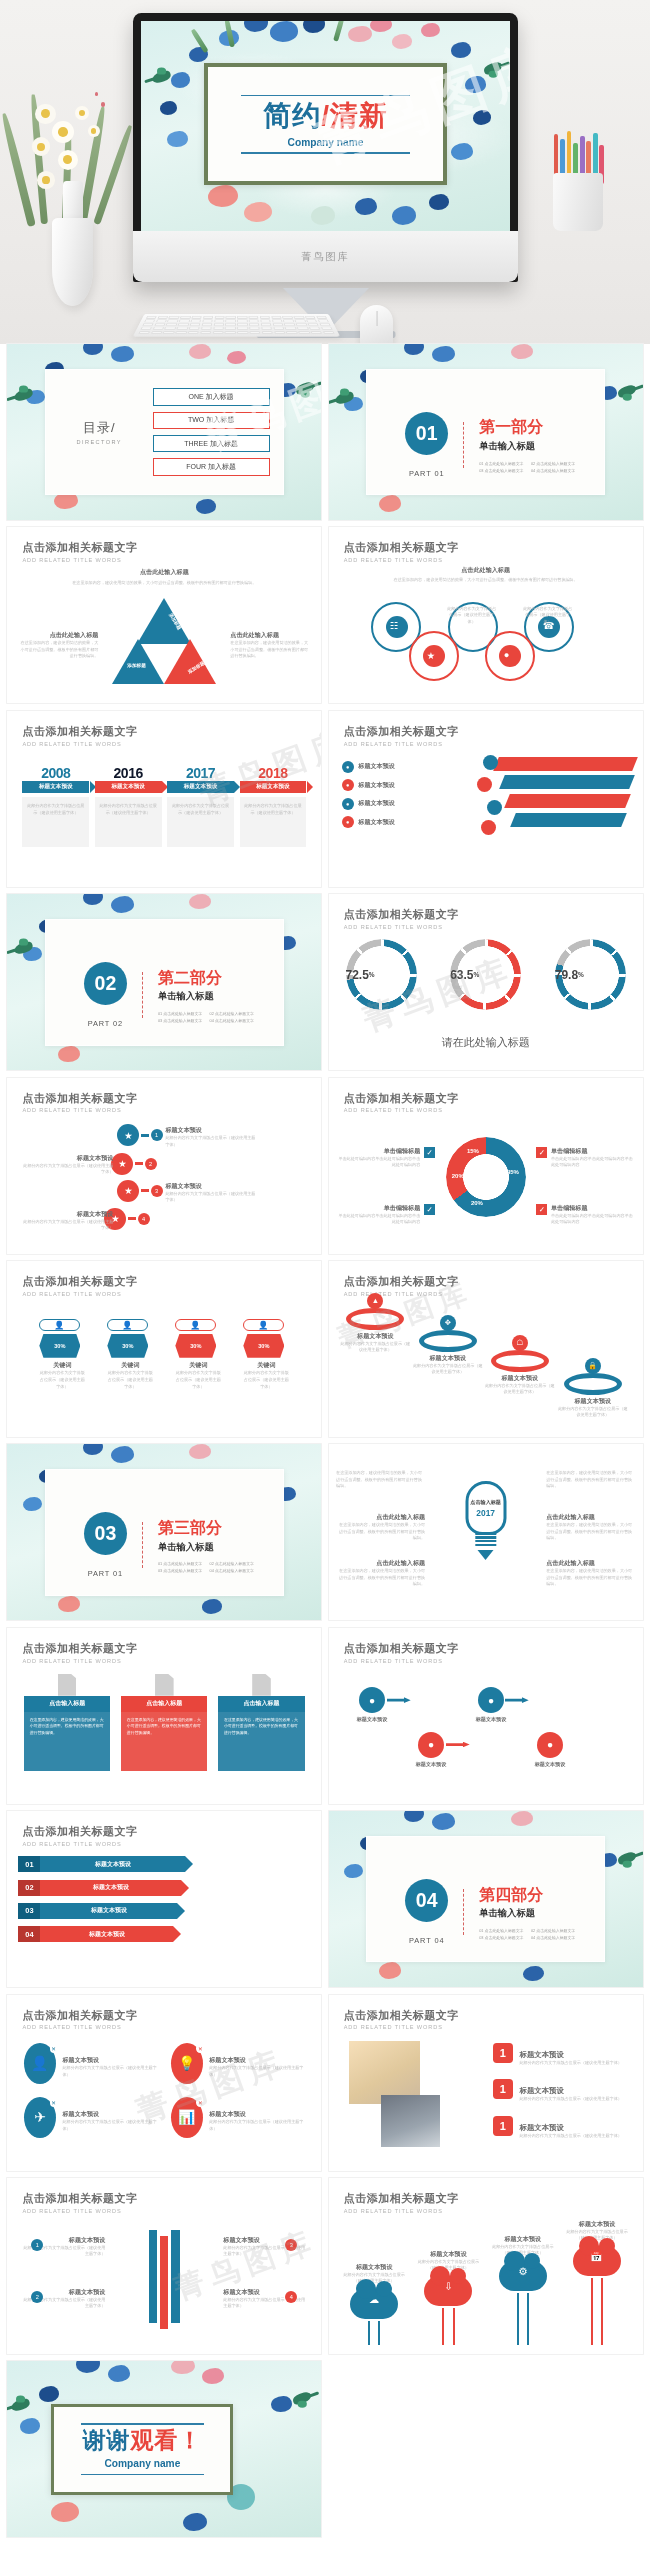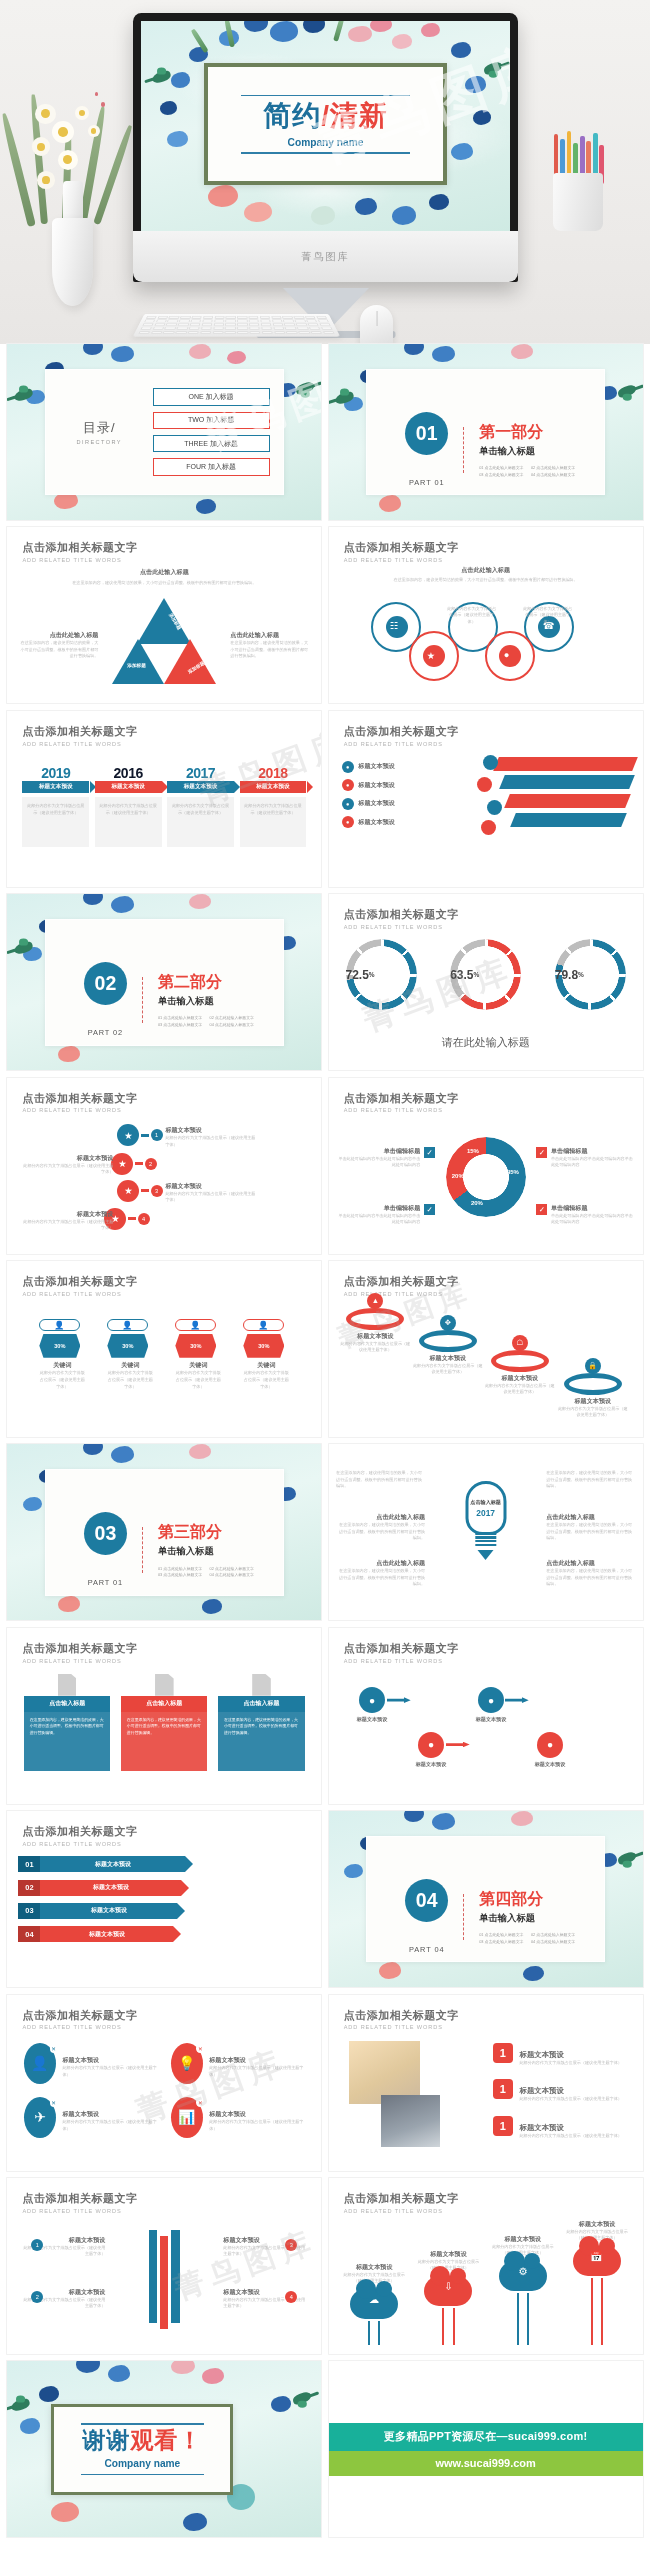--- a/index.html
+++ b/index.html
@@ -138,21 +138,21 @@
   .yr { font-size:14px; font-weight:700; text-align:center; letter-spacing:-0.5px; }
   .ybody { background:#f3f3f3; height:50px; margin-top:4.6px; padding:5.6px 4.6px; }
   .pct { position:absolute; inset:0; display:flex; align-items:center; justify-content:flex-start;
          font-size:12px; font-weight:700; color:#444; }
   .pct small { font-size:6.5px; }
 
   
   .part-wrap { position:absolute; left:19%; top:40%; display:flex; align-items:center; gap:15px; }
   .part-num { width:43px; height:43px; border-radius:50%; background:#1d7ba0; color:#fff;
               display:flex; align-items:center; justify-content:center; font-size:19.5px; font-weight:700; }
-  .part-lbl { font-size:7.4px; color:#555; letter-spacing:0.9px; text-align:center; margin-top:23px; }
+  .part-lbl { font-size:7.4px; color:#555; letter-spacing:0.9px; text-align:center; margin-top:14px; }
   .part-dash { width:0.9px; height:46px; border-left:0.9px dashed #d6625f; }
   .part-h1 { color:#e8453c; font-size:16px; font-weight:700; }
   .part-h2 { color:#333; font-size:9.3px; font-weight:700; margin-top:1.9px; }
 
   .footer-green { width:100%; }
   .fg1 { background:#18b09a; color:#fff; font-size:11px; font-weight:700; text-align:center; padding:6.5px 0; letter-spacing:0.3px; }
   .fg2 { background:#8dc63f; color:#ffffff; font-size:11px; font-weight:700; text-align:center; padding:6.5px 0; }
 
   .thanks-main { font-size:23px; font-weight:700; letter-spacing:0.9px; }
   .thanks-main .blue{color:#1d6f9b;} .thanks-main .red{color:#e8453c;}
@@ -469,21 +469,21 @@
   </div>
 
   <div class="row">
     <div class="slide">
       <div class="sl-title">
         <div class="zh">点击添加相关标题文字</div>
           <div class="en">ADD RELATED TITLE WORDS</div>
       </div>
       <div style="position:absolute;left:15px;right:15px;top:54px;display:flex;gap:5.6px;" id="timeline-row">
           <div class="yearbox">
-            <div class="yr" style="color:#1d7ba0">2019</div>
+            <div class="yr" style="color:#1d7ba0">2008</div>
             <div class="chev" style="background: rgb(29, 123, 160); --c: #1d7ba0; position: relative;">标题文本预设<span style="position: absolute; right: -6.5px; top: 0px; width: 0px; height: 0px; border-top: 6px solid transparent; border-bottom: 6px solid transparent; border-left: 6.5px solid rgb(29, 123, 160);"></span></div>
             <div class="ybody">
               <div class="ph" style="text-align:center">此部分内容作为文字排版占位展示（建议使用主题字体）</div>
             </div>
           </div>
           <div class="yearbox">
             <div class="yr" style="color:#0f172a">2016</div>
             <div class="chev" style="background: rgb(232, 69, 60); --c: #e8453c; position: relative;">标题文本预设<span style="position: absolute; right: -6.5px; top: 0px; width: 0px; height: 0px; border-top: 6px solid transparent; border-bottom: 6px solid transparent; border-left: 6.5px solid rgb(232, 69, 60);"></span></div>
             <div class="ybody">
               <div class="ph" style="text-align:center">此部分内容作为文字排版占位展示（建议使用主题字体）</div>
@@ -1107,22 +1107,16 @@
       <div class="title-card" style="left:14%;top:24%;width:58%;height:52%;border-width:3.7px;">
         <div class="tc-rule" style="width:70%;"></div>
         <div class="thanks-main">
           <span class="blue">谢谢</span><span class="red">观看！</span>
         </div>
         <div class="tc-sub">Company name</div>
         <div class="tc-rule" style="width:70%;"></div>
       </div>
     </div>
 
-    <div class="slide" style="display:flex;align-items:center;">
-      <div class="footer-green">
-        <div class="fg1">更多精品PPT资源尽在—sucai999.com!</div>
-        <div class="fg2">www.sucai999.com</div>
-      </div>
-    </div>
   </div>
 
 </div>
 
 
 </body></html>

